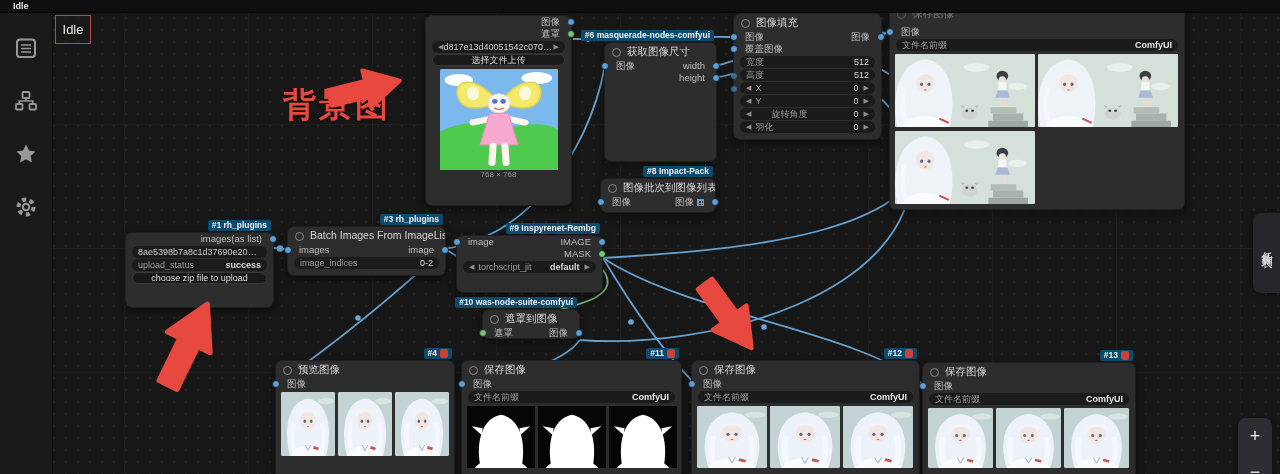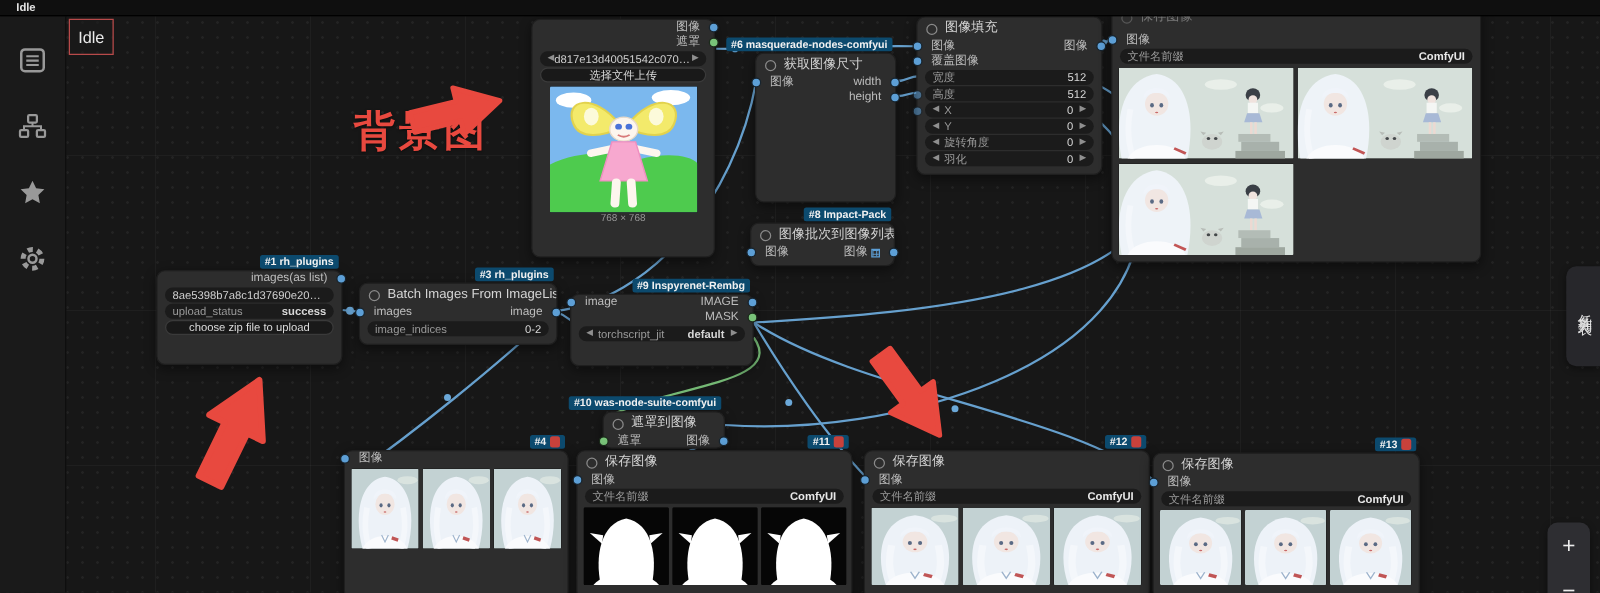--- a/index.html
+++ b/index.html
@@ -258,21 +258,21 @@
     <span class="warr" style="margin-left:5px">▶</span>
   </div>
   <div class="widget">
     <span class="warr">◀</span>
     <span class="wlabel" style="margin-left:4px">Y</span>
     <span class="wval">0</span>
     <span class="warr" style="margin-left:5px">▶</span>
   </div>
   <div class="widget">
     <span class="warr">◀</span>
-    <span class="wlabel" style="margin-left:4px">旋转角度</span>
+    <span class="wlabel" style="margin-left:20px">旋转角度</span>
     <span class="wval">0</span>
     <span class="warr" style="margin-left:5px">▶</span>
   </div>
   <div class="widget">
     <span class="warr">◀</span>
     <span class="wlabel" style="margin-left:4px">羽化</span>
     <span class="wval">0</span>
     <span class="warr" style="margin-left:5px">▶</span>
   </div>
 </div>
@@ -295,21 +295,21 @@
           <use href="#sym-scene"></use>
         </svg>
   </div>
   <div class="thumbs">
     <svg class="thumb" width="140" height="73">
           <use href="#sym-scene"></use>
         </svg>
   </div>
 </div>
 
-<div class="node" style="left:125px;top:216px;width:149px;height:76px">
+<div class="node" style="left:125px;top:232px;width:149px;height:76px">
   <div class="badge">
         <span>#1 rh_plugins</span>
       </div>
   <div class="row">
     <span class="lab-out">images(as list)</span>
     <span class="dot r"></span>
   </div>
   <div class="widget">
     <span class="combo-text">8ae5398b7a8c1d37690e2034ec1909...</span>
   </div>
@@ -352,38 +352,39 @@
     <span class="dot r green"></span>
   </div>
   <div class="widget">
     <span class="warr">◀</span>
     <span class="wlabel" style="margin-left:4px">torchscript_jit</span>
     <span class="wval" style="font-weight:bold">default</span>
     <span class="warr" style="margin-left:5px">▶</span>
   </div>
 </div>
 
-<div class="node" style="left:482px;top:329px;width:98px;height:30px">
+<div class="node" style="left:482px;top:309px;width:98px;height:30px">
   <div class="badge">
         <span>#10 was-node-suite-comfyui</span>
       </div>
   <div class="hdr"><span>遮罩到图像</span></div>
   <div class="row">
     <span class="dot l green"></span>
     <span>遮罩</span>
     <span class="lab-out">图像</span>
     <span class="dot r"></span>
   </div>
 </div>
 
 <div class="node" style="left:275px;top:360px;width:180px;height:120px">
   <div class="badge">
         <span>#4</span>
         <span class="flame"></span>
       </div>
+  <div class="hdr"><span>预览图像</span></div>
   <div class="row">
     <span class="dot l"></span>
     <span>图像</span>
   </div>
   <div class="thumbs">
     <svg class="thumb" width="54" height="64">
           <use href="#sym-girl"></use>
         </svg>
     <svg class="thumb" width="54" height="64">
           <use href="#sym-girl"></use>

